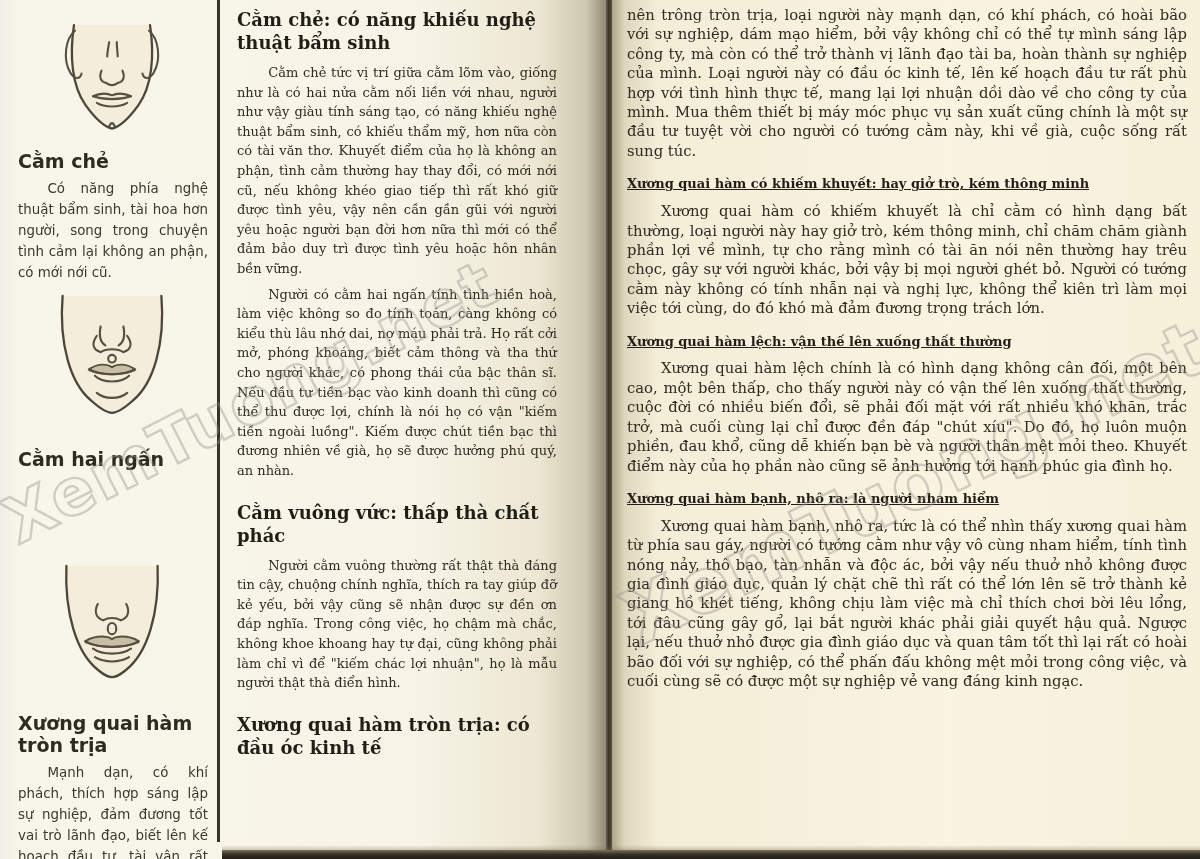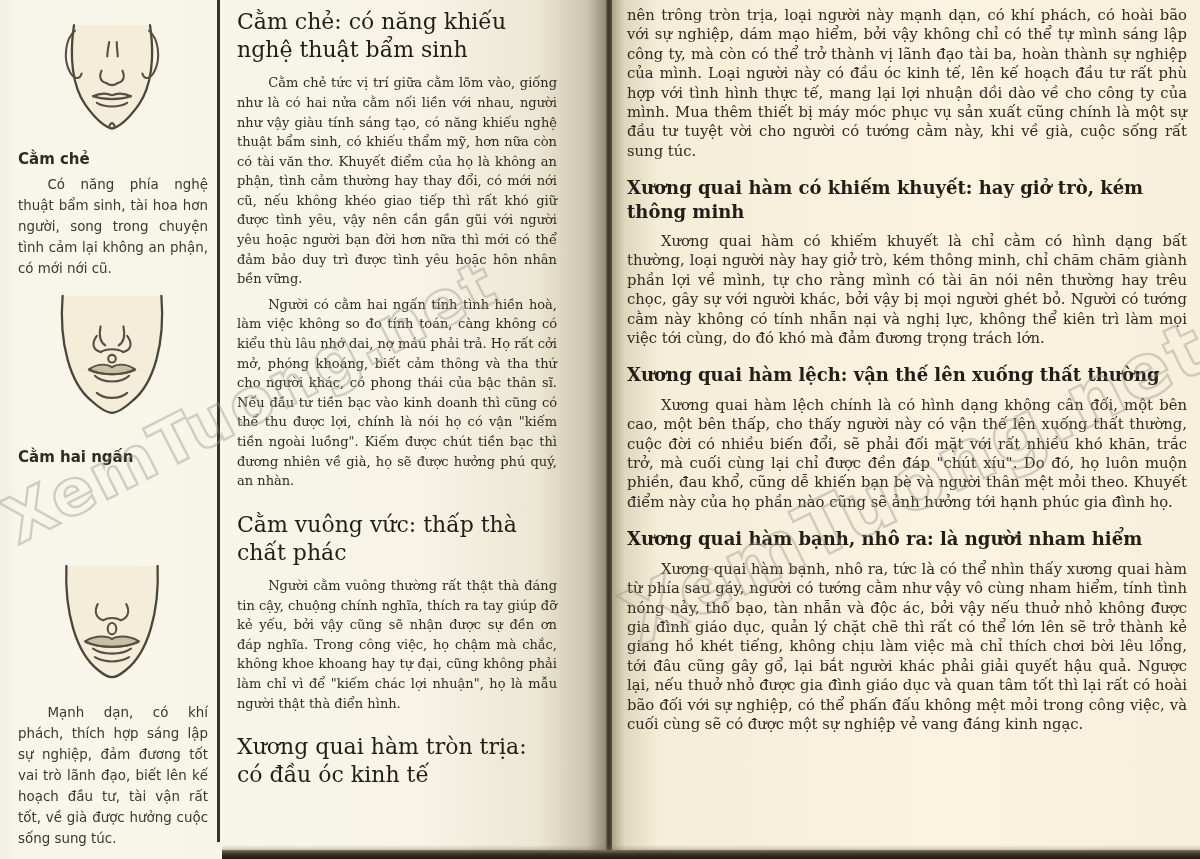--- a/index.html
+++ b/index.html
@@ -31,41 +31,41 @@
   .bottom-soft{
     position:absolute;left:222px;bottom:9px;width:978px;height:5px;z-index:6;
     background:linear-gradient(180deg,rgba(120,110,88,0),rgba(120,110,88,0.35));
   }
   
   .sidebar{position:absolute;left:14px;top:0;width:196px;z-index:2;}
   .fig-block{position:absolute;left:0;width:196px;}
   .fig-block svg{display:block;margin:0 auto;}
   .cap-title{
     font-family:"DejaVu Sans","Liberation Sans",sans-serif;
-    font-weight:bold;font-size:15px;color:#2e2b23;margin:10px 0 6px 4px;
+    font-weight:bold;font-size:19px;color:#2e2b23;margin:10px 0 6px 4px;
   }
   .cap-text{
     font-family:"DejaVu Sans","Liberation Sans",sans-serif;
     font-size:13.4px;line-height:21px;color:#3b372d;text-align:justify;
     text-indent:2.2em;margin:0 2px 0 4px;
   }
   
   .left-main{position:absolute;left:237px;top:8px;width:320px;z-index:2;}
   .left-main h2{
-    font-size:22px;line-height:1.28;color:#211e17;margin:0 0 9px 0;font-weight:normal;
+    font-size:18px;line-height:1.28;color:#211e17;margin:0 0 9px 0;font-weight:bold;
   }
   .left-main h2.spaced{margin-top:20px;}
   .left-main p{
     font-size:13px;line-height:19.6px;color:#2f2b22;text-align:justify;
     text-indent:2.4em;margin:0 0 6px 0;
   }
   
   .right-main{position:absolute;left:16px;top:5px;width:560px;z-index:2;}
   .right-main h2{
-    font-size:18px;line-height:1.3;color:#211e17;margin:16px 0 8px 0;font-weight:bold;
+    font-size:13px;line-height:1.3;color:#211e17;margin:16px 0 8px 0;font-weight:bold;text-decoration:underline;
   }
   .right-main p{
     font-size:14.8px;line-height:19.4px;color:#2f2b22;text-align:justify;
     text-indent:2.3em;margin:0 0 4px 0;
   }
   .right-main p.no-indent{text-indent:0;}
   
   .watermark{
     position:absolute;z-index:8;pointer-events:none;text-align:center;
     font-family:"DejaVu Sans","Liberation Sans",sans-serif;font-weight:bold;
@@ -134,20 +134,21 @@
           <path class="face-line" d="M115,56 C119,64 117,71 109,73"></path>
           <path class="face-line" d="M91,73 C96,70 104,70 109,73"></path>
           <ellipse class="face-line" cx="100" cy="82" rx="4.5" ry="6"></ellipse>
           <path class="lip-dark" d="M72,95 C84,88 96,90 100,93 C104,90 116,88 128,95 C116,103 84,103 72,95 Z"></path>
           <path class="face-line" d="M72,96 C88,103 112,103 128,96"></path>
           <path class="face-line" d="M80,103 C90,110 110,110 120,103"></path>
           <path class="face-line" d="M82,112 C92,118 108,118 118,112"></path>
         </svg>
       </figure>
       <figcaption class="fig-block" style="top:702px;">
+        <div class="cap-title">Xương quai hàm tròn trịa</div>
         <p class="cap-text">Mạnh dạn, có khí phách, thích hợp sáng lập sự nghiệp, đảm đương tốt vai trò lãnh đạo, biết lên kế hoạch đầu tư, tài vận rất tốt, về già được hưởng cuộc sống sung túc.</p>
       </figcaption>
 
     </div>
 
     <main class="left-main">
       <h2>Cằm chẻ: có năng khiếu nghệ thuật bẩm sinh</h2>
       <p>Cằm chẻ tức vị trí giữa cằm lõm vào, giống như là có hai nửa cằm nối liền với nhau, người như vậy giàu tính sáng tạo, có năng khiếu nghệ thuật bẩm sinh, có khiếu thẩm mỹ, hơn nữa còn có tài văn thơ. Khuyết điểm của họ là không an phận, tình cảm thường hay thay đổi, có mới nới cũ, nếu không khéo giao tiếp thì rất khó giữ được tình yêu, vậy nên cần gần gũi với người yêu hoặc người bạn đời hơn nữa thì mới có thể đảm bảo duy trì được tình yêu hoặc hôn nhân bền vững.</p>
 
       <p>Người có cằm hai ngấn tính tình hiền hoà, làm việc không so đo tính toán, càng không có kiểu thù lâu nhớ dai, nợ máu phải trả. Họ rất cởi mở, phóng khoáng, biết cảm thông và tha thứ cho người khác, có phong thái của bậc thân sĩ. Nếu đầu tư tiền bạc vào kinh doanh thì cũng có thể thu được lợi, chính là nói họ có vận "kiếm tiền ngoài luồng". Kiếm được chút tiền bạc thì đương nhiên về già, họ sẽ được hưởng phú quý, an nhàn.</p>

